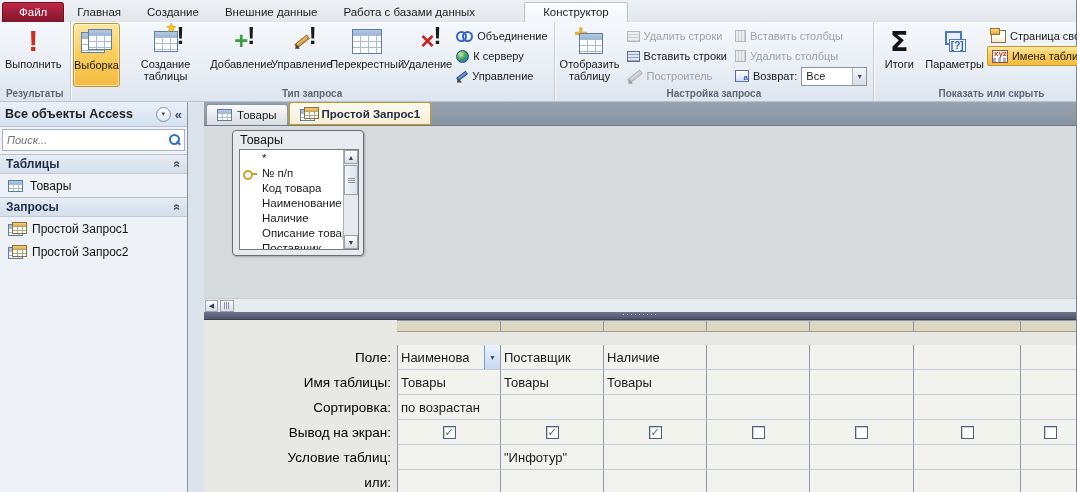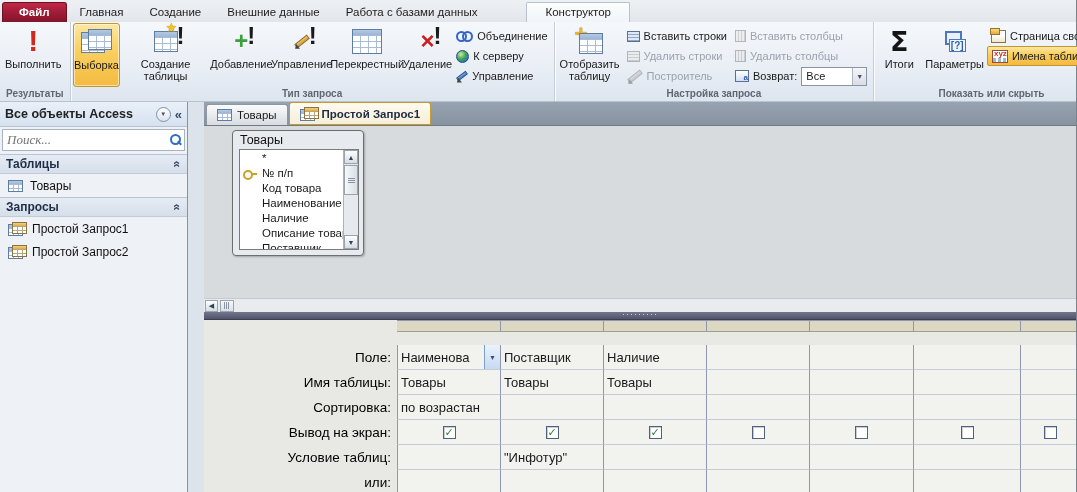--- a/index.html
+++ b/index.html
@@ -3,21 +3,21 @@
 <meta charset="utf-8">
 <style>
   * { margin:0; padding:0; box-sizing:border-box; }
   html,body { width:1077px; height:492px; overflow:hidden; }
   body { font-family:"Liberation Sans","DejaVu Sans",sans-serif; background:#dde3ea; color:#1a1a1a; }
   .app { width:1077px; height:492px; display:flex; flex-direction:column; border-right:1px solid #7a828c; }
 
   
   .tabstrip { height:22px; background:linear-gradient(#eef1f4,#e2e6ea); display:flex; align-items:flex-end; flex:none; }
   .rtab { font-size:11.5px; padding:3px 13px 4px; color:#1c1c1c; cursor:default; }
-  .rtab.file { background:linear-gradient(#c12747,#9c1c36 55%,#83152a); color:#fff; font-weight:bold; border-radius:3px 3px 0 0; margin-left:2px; padding:3px 16px 4px; border:1px solid #6d1020; border-bottom:none; }
+  .rtab.file { background:linear-gradient(#c12747,#9c1c36 55%,#83152a); color:#fff; font-weight:normal; border-radius:3px 3px 0 0; margin-left:2px; padding:3px 16px 4px; border:1px solid #6d1020; border-bottom:none; }
   .rtab.active { background:linear-gradient(#fbfdfe,#f1f5f9); border:1px solid #b9c3ce; border-bottom:none; border-radius:2px 2px 0 0; margin-left:36px; padding:3px 18px 4px; }
 
   
   .ribbon { height:80px; flex:none; background:linear-gradient(#f5f8fb,#e9eef5 60%,#dde5ef); border-bottom:1px solid #b9c3ce; display:flex; align-items:stretch; }
   .rgroup { display:flex; flex-direction:column; padding:1px 2px 0; border-right:1px solid #c6cfd9; box-shadow:1px 0 0 rgba(255,255,255,.8); }
   .rgroup-body { flex:1; display:flex; align-items:flex-start; }
   .rgroup-label { font-size:10px; color:#5f6772; text-align:center; padding:1px 4px 2px;font-weight:bold; }
   .rbig { display:flex; flex-direction:column; align-items:center; justify-content:flex-start; min-width:46px; padding:3px 3px 1px; border-radius:3px; height:64px; cursor:default; }
   .rbig .ric { height:30px; display:flex; align-items:center; justify-content:center; position:relative; }
   .rbig .lbl { font-size:11px; line-height:1.12; text-align:center; margin-top:2px; white-space:pre-line; }
@@ -83,21 +83,21 @@
   
   .main { flex:1; display:flex; min-height:0;gap:16px; }
 
   
   .sidebar { width:188px; flex:none; background:#eef1f6; border-right:1px solid #8a929c; display:flex; flex-direction:column; font-size:12px; }
   .sb-head { height:25px; background:linear-gradient(#e9f0f9,#d6e2f1); border-bottom:1px solid #b6c2d2; display:flex; align-items:center; padding:0 5px; gap:4px; }
   .sb-title { font-weight:bold; font-size:12.5px; color:#222; flex:1; }
   .circlebtn { width:15px; height:15px; border:1px solid #8090a4; border-radius:50%; background:linear-gradient(#fff,#dde4ee); display:flex; align-items:center; justify-content:center; font-size:6px; color:#44506a; }
   .chev2 { font-size:13px; color:#3a4a5e; font-weight:bold; }
   .sb-search { height:22px; margin:2px 2px 3px; border:1px solid #aab4c0; background:#fff; display:flex; align-items:center; }
-  .sb-search input { flex:1; border:none; outline:none; font-size:13px; font-style:italic; color:#555; padding:0 4px; font-family:Liberation Serif, serif; background:transparent; }
+  .sb-search input { flex:1; border:none; outline:none; font-size:11px; font-style:italic; color:#555; padding:0 4px; font-family:Liberation Sans, sans-serif; background:transparent; }
   .mag { width:14px; height:14px; position:relative; margin-right:3px; }
   .mag::before { content:""; position:absolute; left:2px; top:1px; width:7px; height:7px; border:2px solid #2f6fc0; border-radius:50%; }
   .mag::after { content:""; position:absolute; left:9px; top:9px; width:5px; height:2px; background:#2f6fc0; transform:rotate(45deg); }
   .sb-sec { height:20px; background:linear-gradient(#e6ecf4,#d5deea); border-top:1px solid #b9c3d2; border-bottom:1px solid #c2ccd8; display:flex; align-items:center; padding:0 6px; font-weight:bold; color:#1e2e48; }
   .sb-sec .sp { flex:1; }
   .upchev { display:inline-block; transform:rotate(90deg); font-size:12px; color:#44506a; font-weight:bold; }
   .sb-item { height:23px; display:flex; align-items:center; gap:7px; padding-left:8px; color:#111; }
   .qic { position:relative; width:17px; height:14px; }
   .qic .sheet { position:absolute; }
   .qic .s1 { left:0; top:2px; } .qic .s2 { left:4px; top:0; border-color:#8a7340;
@@ -245,27 +245,27 @@
         <div class="rbig">
           <span class="ric">
               <span class="plussheet">
                 <span class="p">+</span>
                 <span class="sheet md"></span>
               </span>
             </span>
           <span class="lbl">Отобразить таблицу</span>
         </div>
         <div class="rsmcol">
+          <div class="rsm dis">
+            <span class="rowsic ic"></span>
+            <span>Удалить строки</span>
+          </div>
           <div class="rsm">
             <span class="rowsic ic"></span>
             <span>Вставить строки</span>
-          </div>
-          <div class="rsm dis">
-            <span class="rowsic ic"></span>
-            <span>Удалить строки</span>
           </div>
           <div class="rsm dis">
             <span class="pen ic"></span>
             <span>Построитель</span>
           </div>
         </div>
         <div class="rsmcol">
           <div class="rsm dis">
             <span class="colsic ic"></span>
             <span>Вставить столбцы</span>

